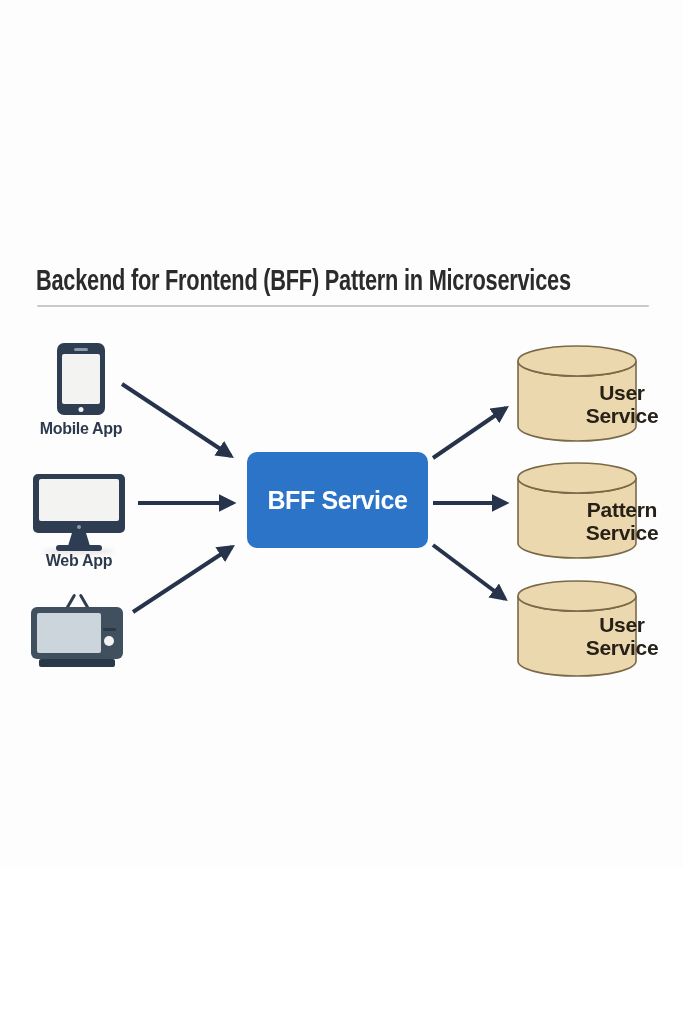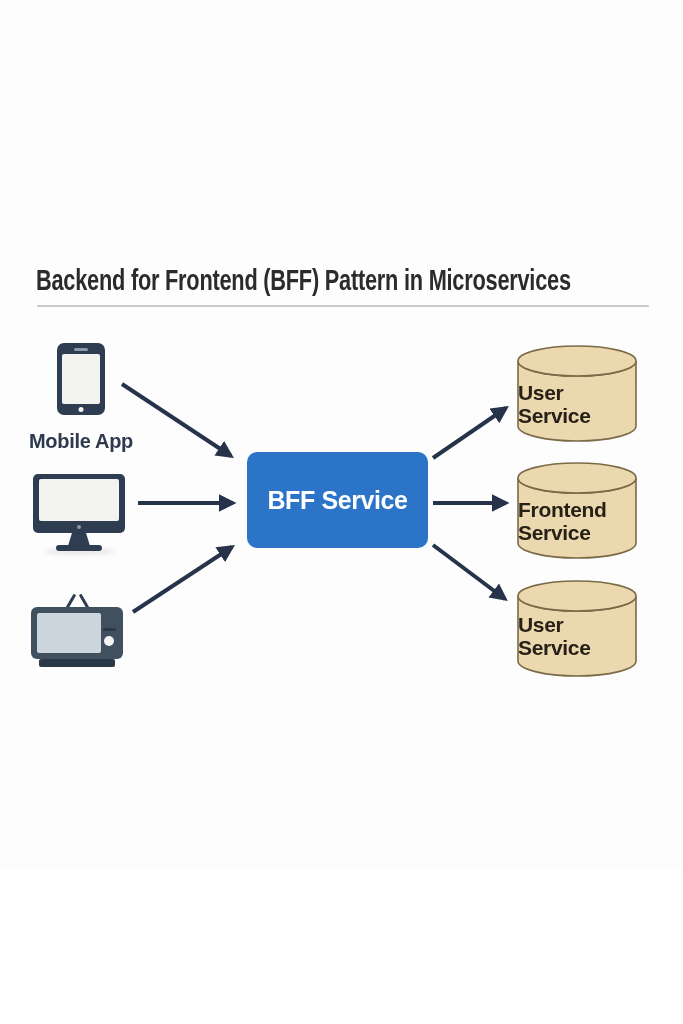--- a/index.html
+++ b/index.html
@@ -18,23 +18,22 @@
     transform:scaleX(0.75); transform-origin:left center;
   }
   .title-rule {
     position:absolute; left:37px; top:305px; width:612px; height:2px;
     background:var(--rule, #c9c9c9); border-radius:1px;
   }
 
   
   .client-label {
     position:absolute; width:140px; text-align:center;
-    font-size:20px; font-weight:700; letter-spacing:-0.3px;
+    font-size:16px; font-weight:700; letter-spacing:-0.3px;
     color:var(--label-ink, #2d3a4e);
-    margin-top:10px;
   }
 
   
   .phone { position:absolute; left:57px; top:343px; width:48px; height:72px;
     background:var(--navy, #2e3d52); border-radius:7px; }
   .phone .screen { position:absolute; left:5px; right:5px; top:11px; bottom:11px;
     background:#f3f3f1; border-radius:2px; }
   .phone .speaker { position:absolute; top:5px; left:50%; transform:translateX(-50%);
     width:14px; height:3px; border-radius:2px; background:#8e99a6; }
   .phone .home { position:absolute; bottom:3px; left:50%; transform:translateX(-50%);
@@ -78,23 +77,24 @@
     position:absolute; left:247px; top:452px; width:181px; height:96px;
     background:var(--bff-blue, #2b74c8); border-radius:10px;
     display:flex; align-items:center; justify-content:center;
     color:var(--bff-text, #ffffff); font-size:25px; font-weight:700;
     letter-spacing:-0.4px;
     text-align:center;
   }
 
   
   .db-label {
-    position:absolute; left:518px; width:118px; 
+    position:absolute; left:518px; width:118px; text-align:center;
     font-size:21px; font-weight:700; line-height:23px; letter-spacing:-0.3px;
     color:var(--db-ink, #262016);
+    padding-left:45px;
   }
   .db-label-user    { top:381px; }
   .db-label-product { top:498px; }
   .db-label-order   { top:613px; }
 
   
   .arrow { stroke:var(--arrow, #26334a); stroke-width:4; fill:none; }
   #arrowhead path { fill:var(--arrow, #26334a); }
   .cyl { fill:var(--db-fill, #ebd8ae); stroke:var(--db-stroke, #7a6a48); stroke-width:1.6; }
 </style>
@@ -143,20 +143,21 @@
   <div class="client-label" style="left:11px; top:420px;">Mobile App</div>
 
   <div class="monitor">
     <div class="frame"></div>
     <div class="screen"></div>
     <div class="dot"></div>
     <div class="neck"></div>
     <div class="shadow"></div>
     <div class="base"></div>
   </div>
+  <div class="client-label" style="left:9px; top:552px;">Web App</div>
 
   <div class="tv">
     <div class="antenna-l"></div>
     <div class="antenna-r"></div>
     <div class="body">
       <div class="screen"></div>
       <div class="slot"></div>
       <div class="knob"></div>
     </div>
     <div class="base"></div>
@@ -164,21 +165,21 @@
 
   <div class="bff-box">
     <span>BFF Service</span>
   </div>
 
   <div class="db-label db-label-user">
     <div>User</div>
     <div>Service</div>
   </div>
   <div class="db-label db-label-product">
-    <div>Frontend</div>
+    <div>Pattern</div>
     <div>Service</div>
   </div>
   <div class="db-label db-label-order">
     <div>User</div>
     <div>Service</div>
   </div>
 
 </div>
 
 </body></html>

